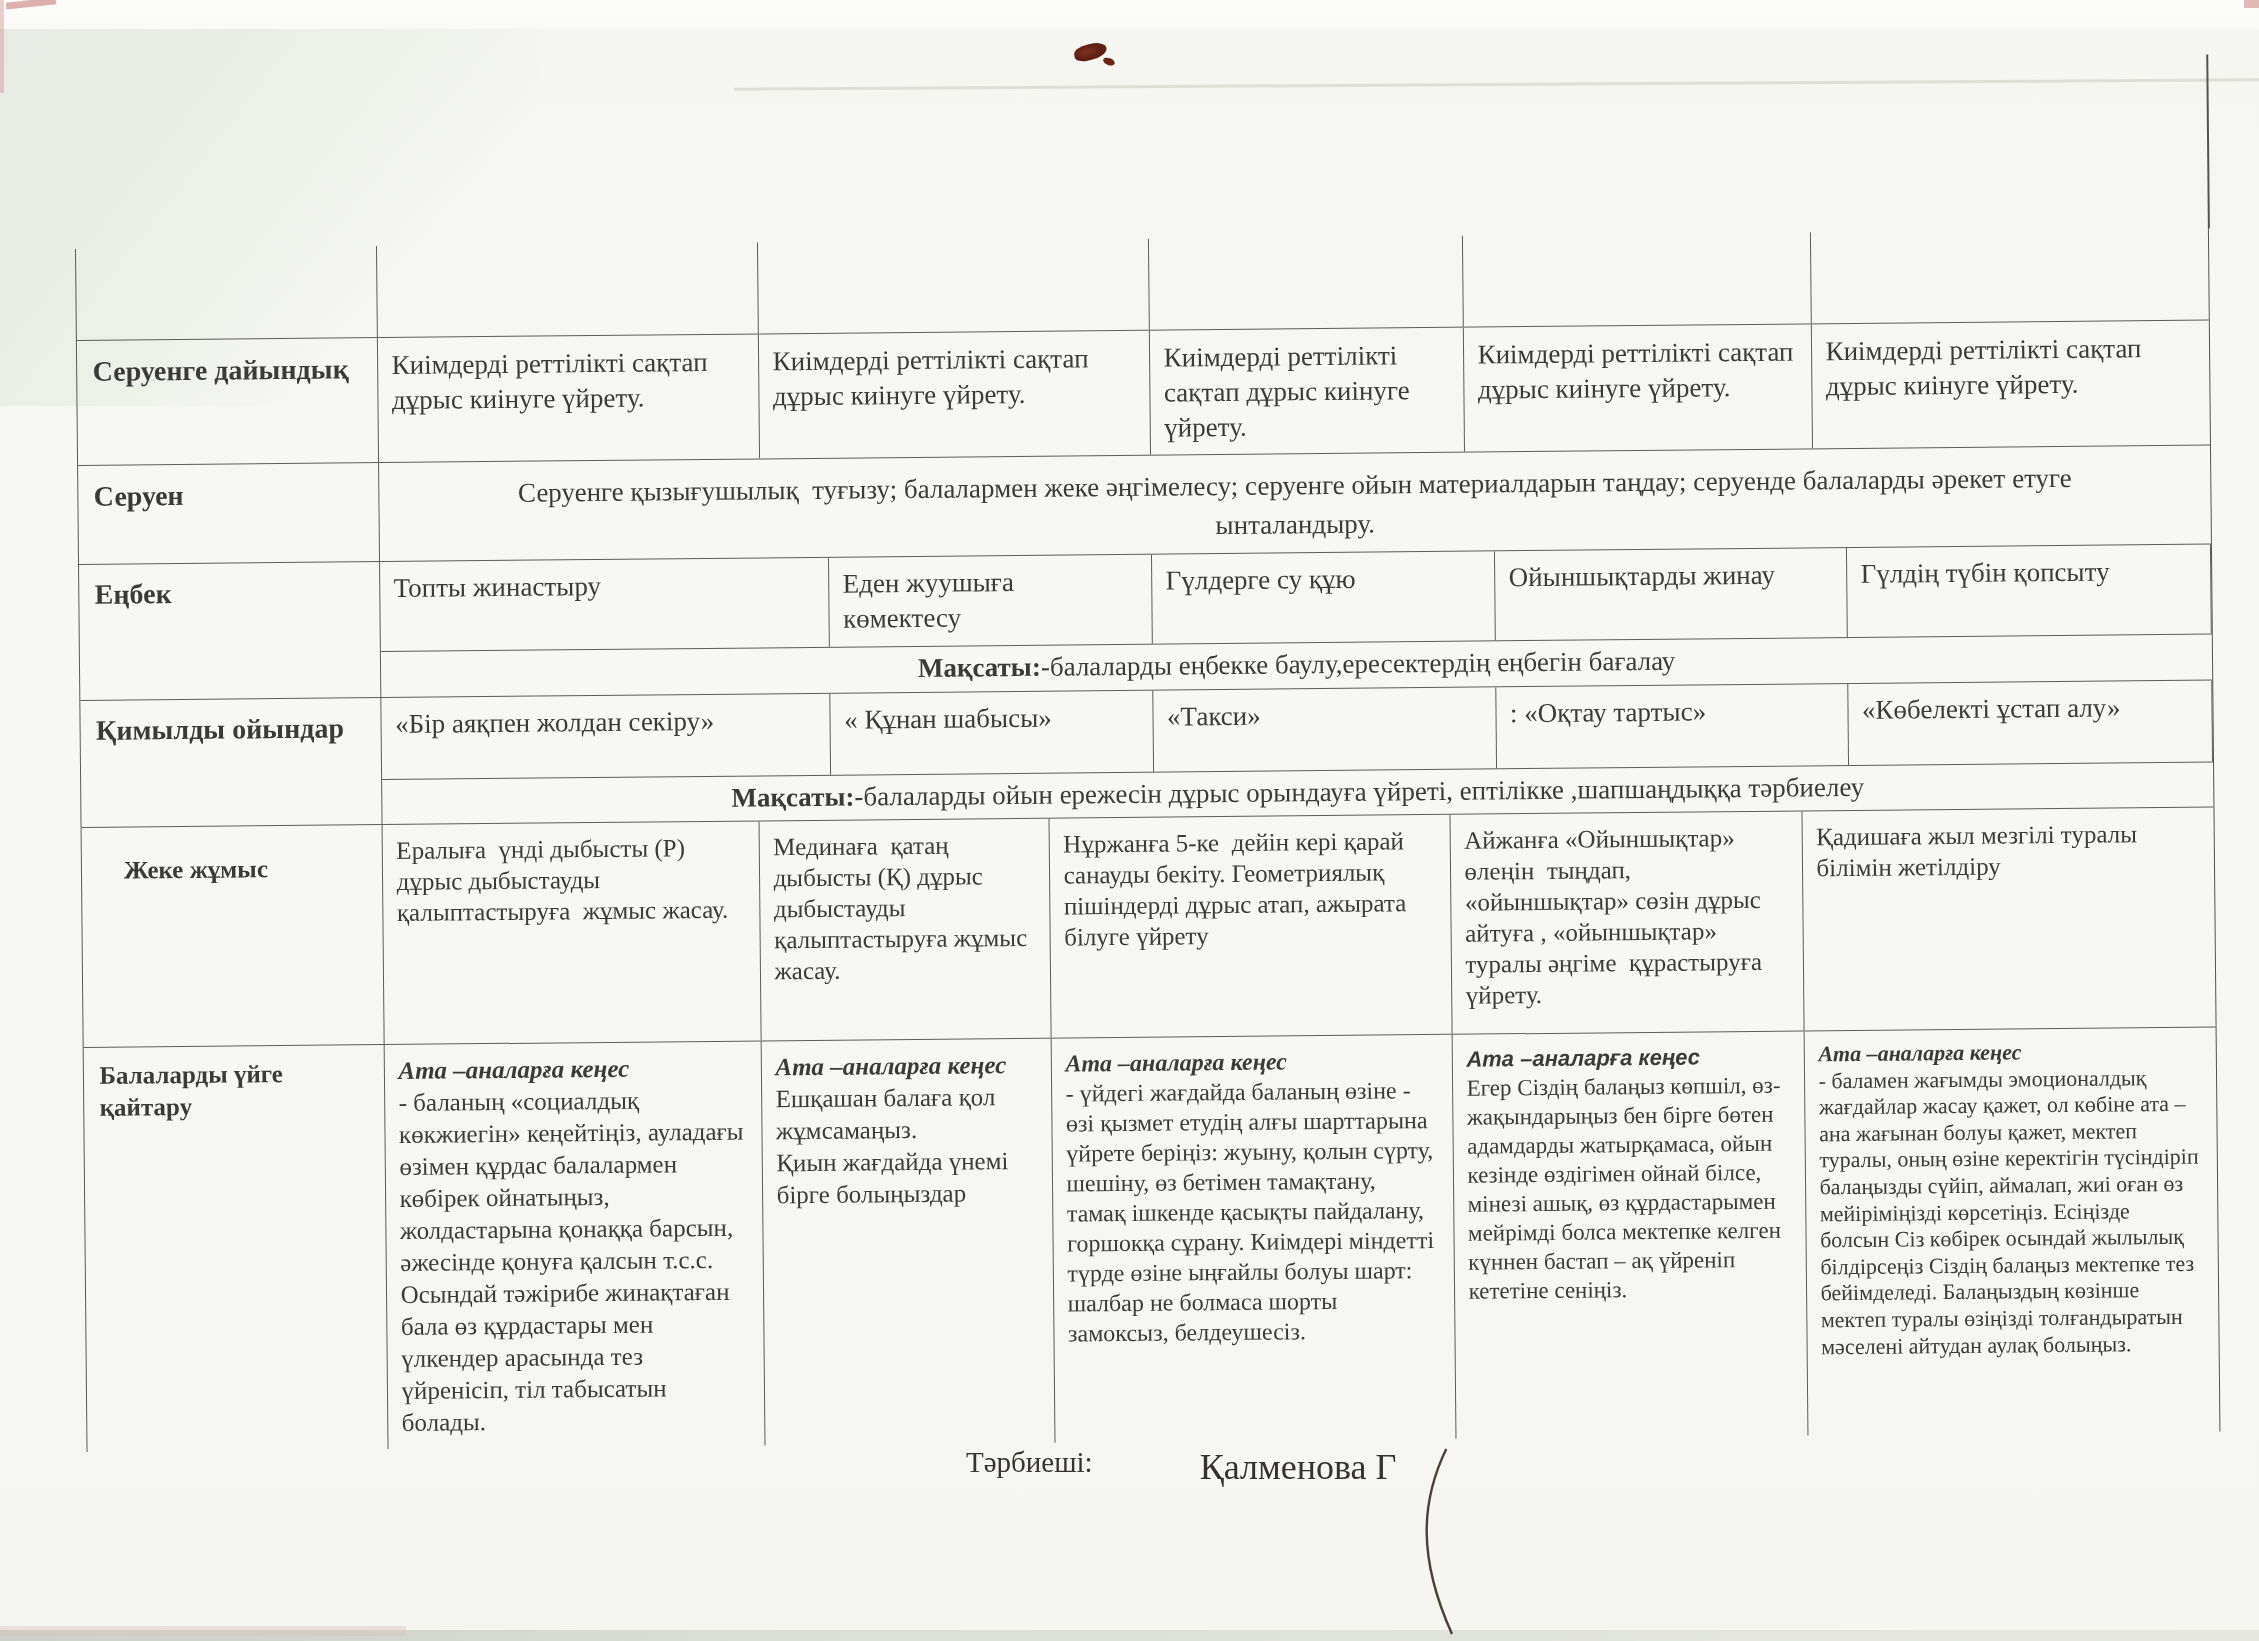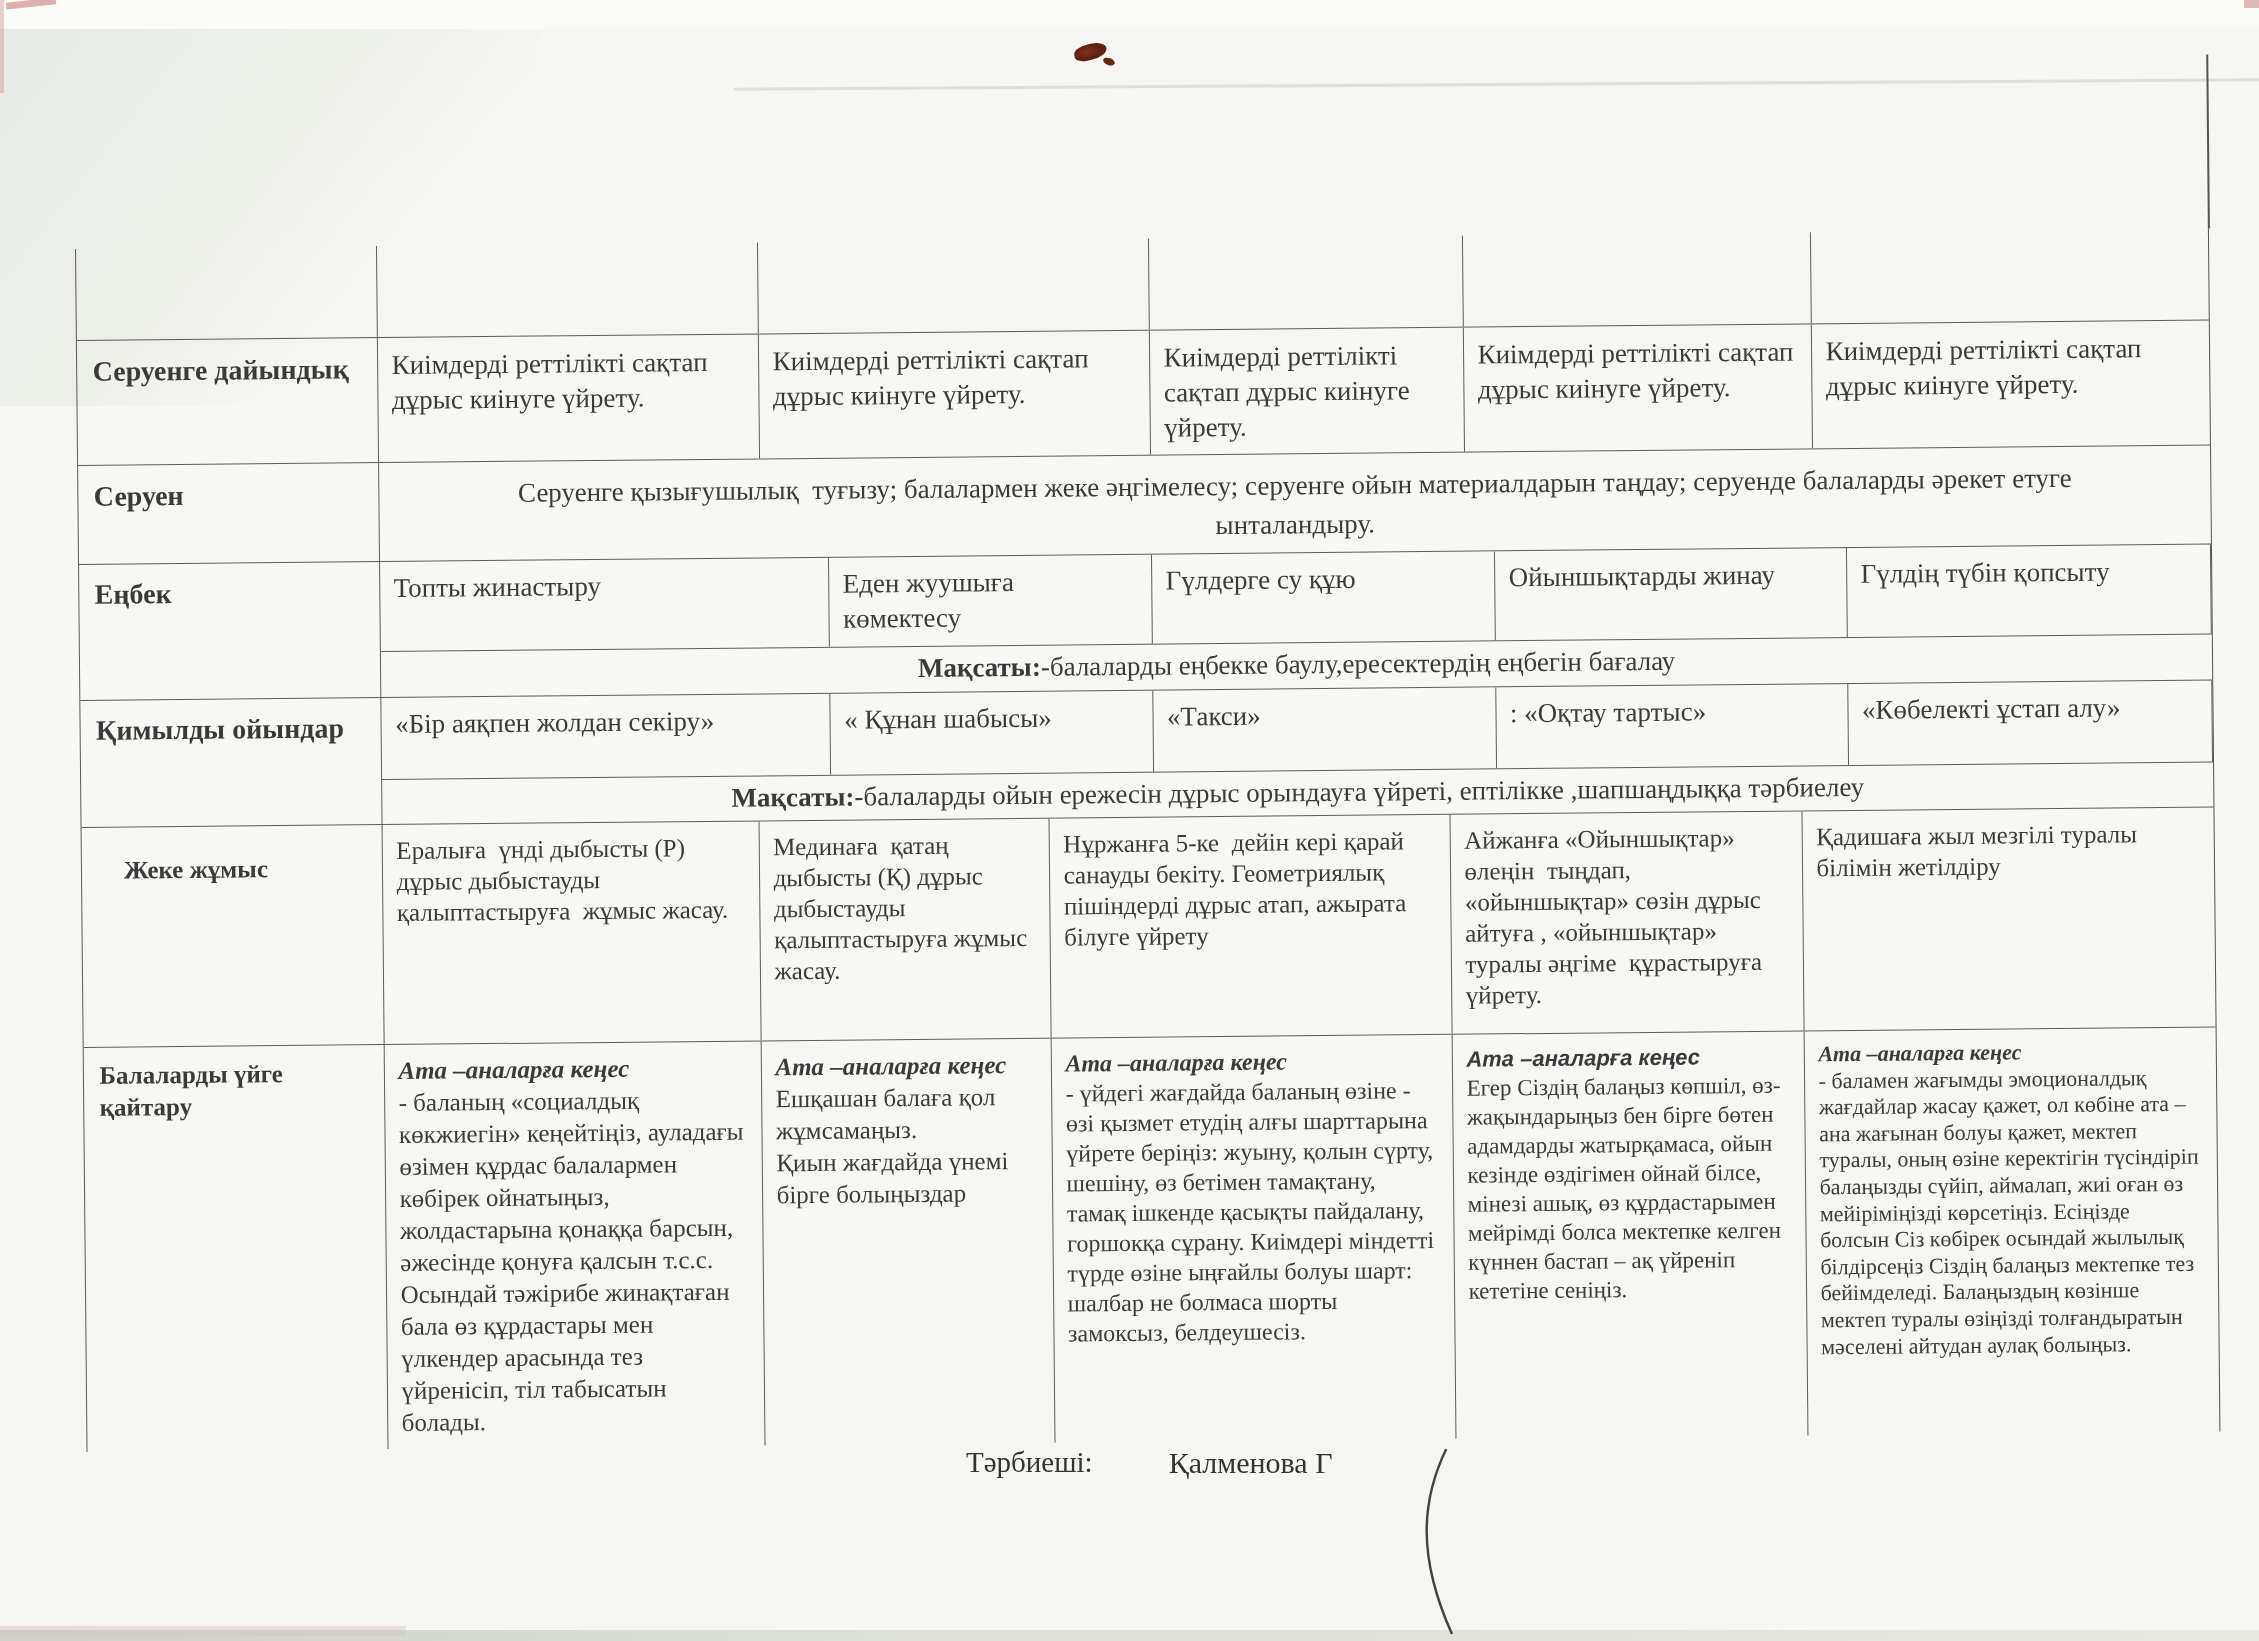--- a/index.html
+++ b/index.html
@@ -66,23 +66,23 @@
   .sec-r6{min-height:319px;}
   .advice-head{font-weight:bold;font-style:italic;display:block;}
   .sec-r6 .cell{font-size:25px;line-height:32px;}
   .c6-2{font-size:25px;line-height:33px;}
   .c6-3{font-size:24px !important;line-height:30px !important;}
   .c6-4{font-size:23px !important;line-height:29px !important;}
   .c6-4 .advice-head{font-family:"Liberation Sans",sans-serif;font-size:22px;}
   .c6-5{font-size:22px !important;line-height:26.6px !important;}
   .pad-zh{padding-top:27px;padding-left:42px;}
   
-  .footer{position:absolute;left:966px;top:1446px;display:flex;gap:76px;
+  .footer{position:absolute;left:966px;top:1446px;display:flex;gap:107px;
     font-size:29px;color:#35332f;}
-  .footer .t-name{font-size:30px;}
+  .footer .t-name{font-size:36px;}
   .signature{position:absolute;left:1371px;top:1441px;}
 </style>
 </head>
 <body>
 
 <div class="paper"></div>
 <div class="paper-corner"></div>
 <div class="top-strip"></div>
 <div class="top-edge-line"></div>
 <div class="stain-main"></div>

